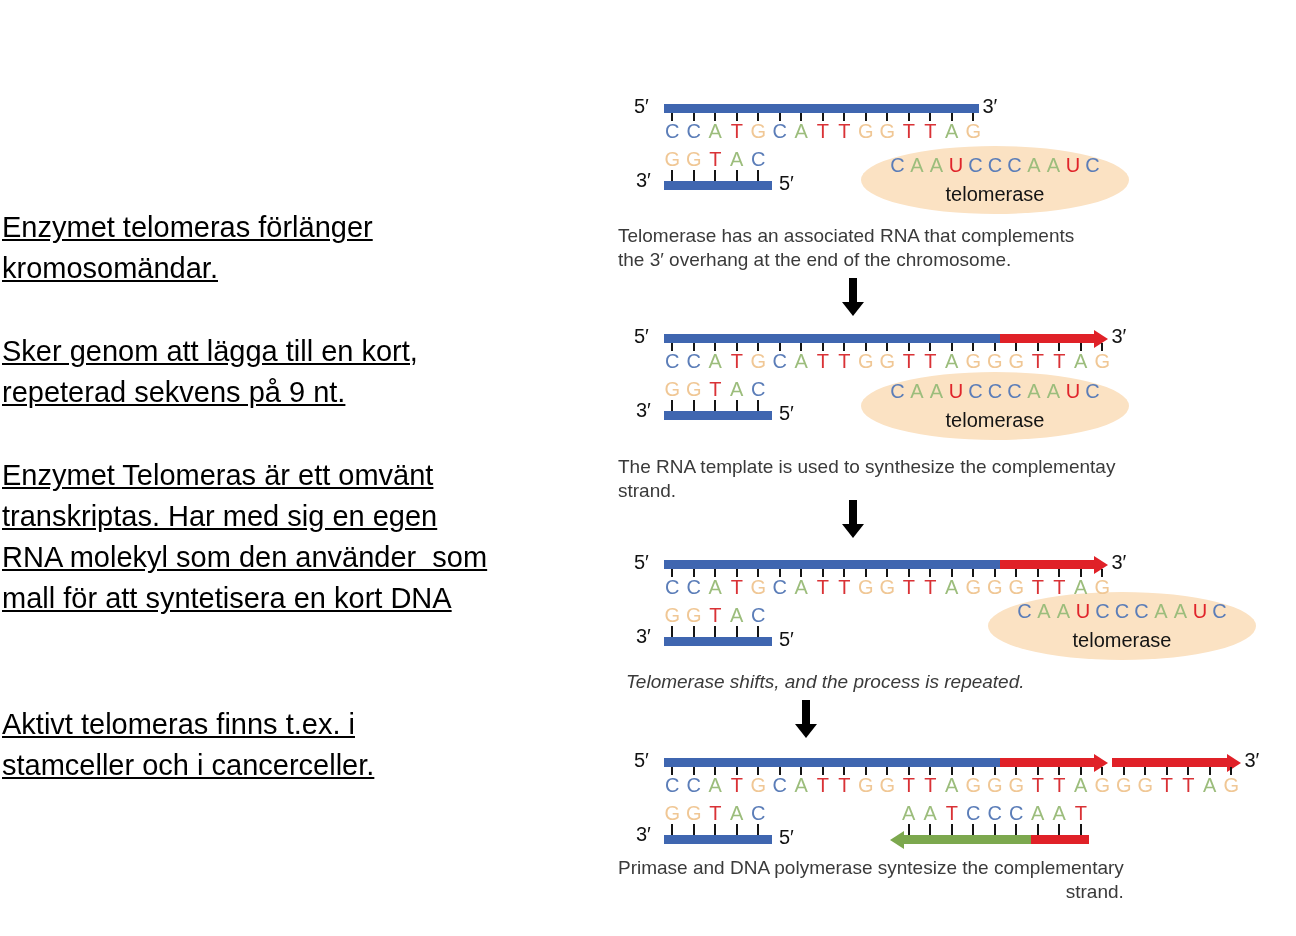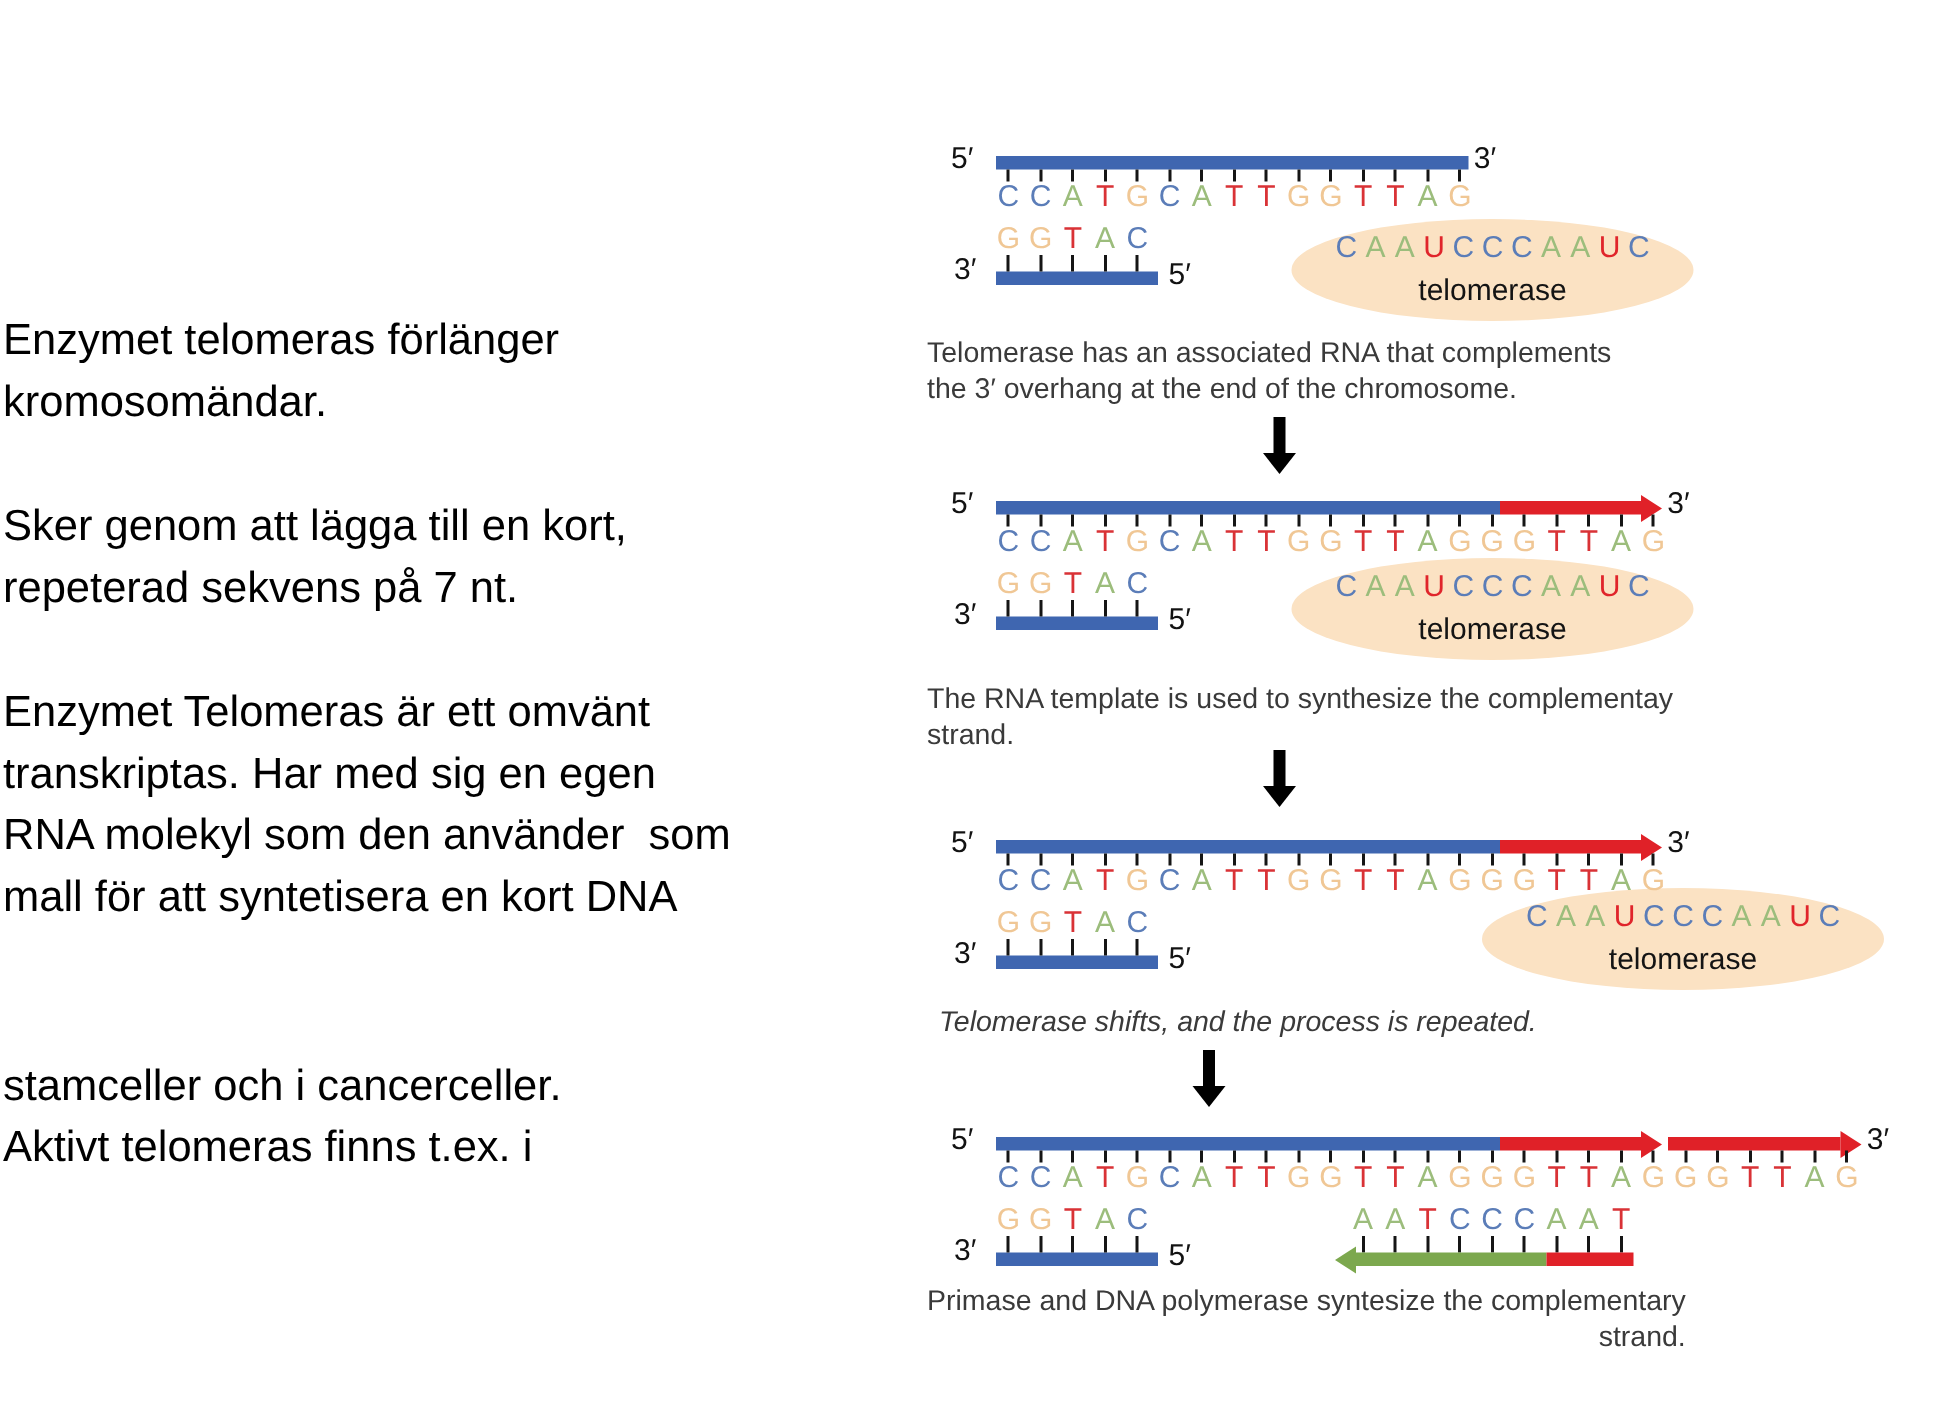--- a/index.html
+++ b/index.html
@@ -8,20 +8,21 @@
     background: #ffffff;
     overflow: hidden;
     position: relative;
     font-family: "Liberation Sans", sans-serif;
   }
   .layer { position: absolute; left: 0; top: 0; width: 1296px; height: 936px; }
   .sv-line {
     font: 400 29px/41px "Liberation Sans", sans-serif;
     color: #000000;
     white-space: pre;
+    text-decoration: underline;
   }
   .base {
     position: absolute;
     text-align: center;
     font: 400 20px/22px "Liberation Sans", sans-serif;
   }
   .tick { position: absolute; width: 2px; background: #151515; }
   .prime {
     position: absolute;
     font: 400 20px/22px "Liberation Sans", sans-serif;
@@ -37,31 +38,31 @@
 </head>
 <body>
 
 <div class="layer">
     <div style="position: absolute; left: 2px; top: 207px;">
       <div class="sv-line">Enzymet telomeras förlänger</div>
       <div class="sv-line">kromosomändar.</div>
     </div>
     <div style="position: absolute; left: 2px; top: 331px;">
       <div class="sv-line">Sker genom att lägga till en kort,</div>
-      <div class="sv-line">repeterad sekvens på 7 nt.</div>
+      <div class="sv-line">repeterad sekvens på 9 nt.</div>
     </div>
     <div style="position: absolute; left: 2px; top: 455px;">
       <div class="sv-line">Enzymet Telomeras är ett omvänt</div>
       <div class="sv-line">transkriptas. Har med sig en egen</div>
       <div class="sv-line">RNA molekyl som den använder  som</div>
       <div class="sv-line">mall för att syntetisera en kort DNA</div>
     </div>
     <div style="position: absolute; left: 2px; top: 704px;">
+      <div class="sv-line">Aktivt telomeras finns t.ex. i</div>
       <div class="sv-line">stamceller och i cancerceller.</div>
-      <div class="sv-line">Aktivt telomeras finns t.ex. i</div>
     </div>
   </div>
 <div class="layer">
     <div style="position: absolute; left: 0px; top: 0px;">
       <div style="position: absolute; left: 861px; top: 146px; width: 268px; height: 68px; border-radius: 50%; background: rgb(251, 226, 195);"></div>
       <div class="base" style="left: 887.75px; top: 154px; width: 19.5px; color: rgb(91, 125, 184);">C</div>
       <div class="base" style="left: 907.25px; top: 154px; width: 19.5px; color: rgb(156, 189, 124);">A</div>
       <div class="base" style="left: 926.75px; top: 154px; width: 19.5px; color: rgb(156, 189, 124);">A</div>
       <div class="base" style="left: 946.25px; top: 154px; width: 19.5px; color: rgb(224, 37, 43);">U</div>
       <div class="base" style="left: 965.75px; top: 154px; width: 19.5px; color: rgb(91, 125, 184);">C</div>

